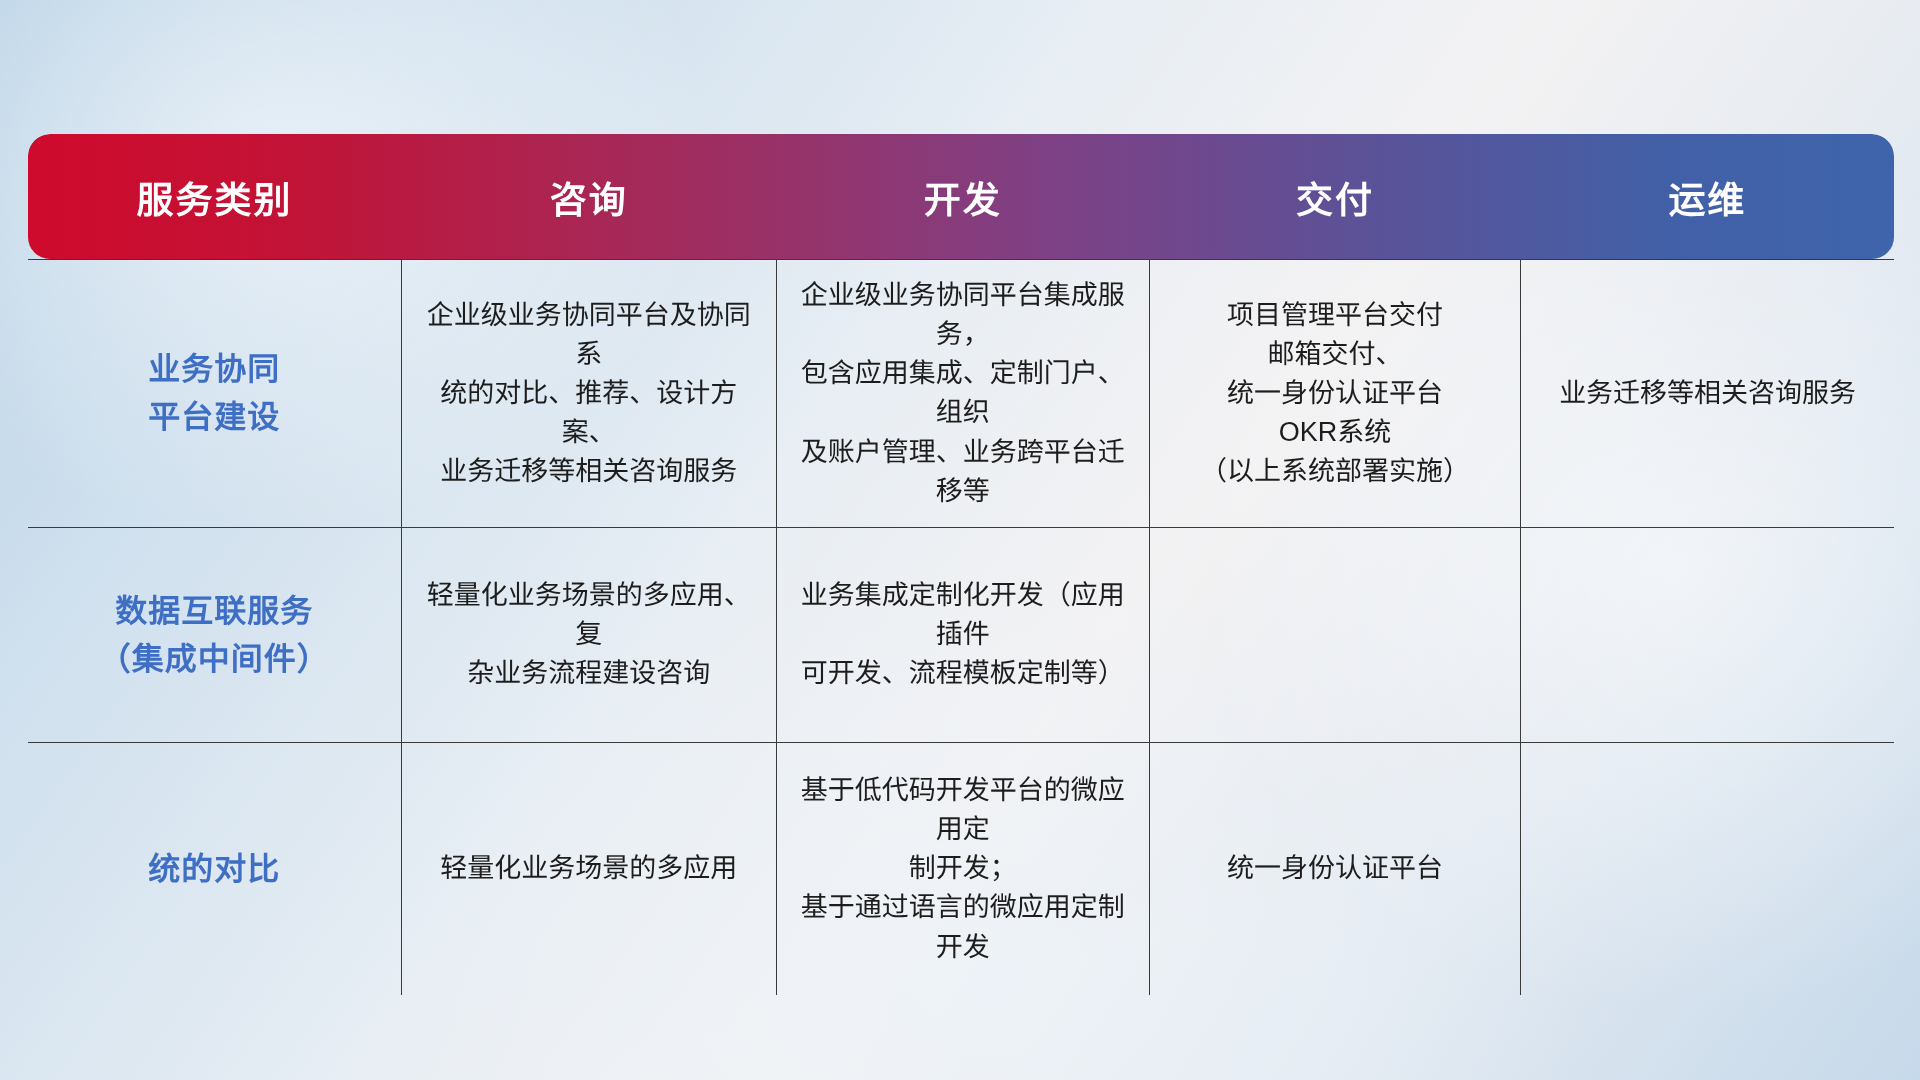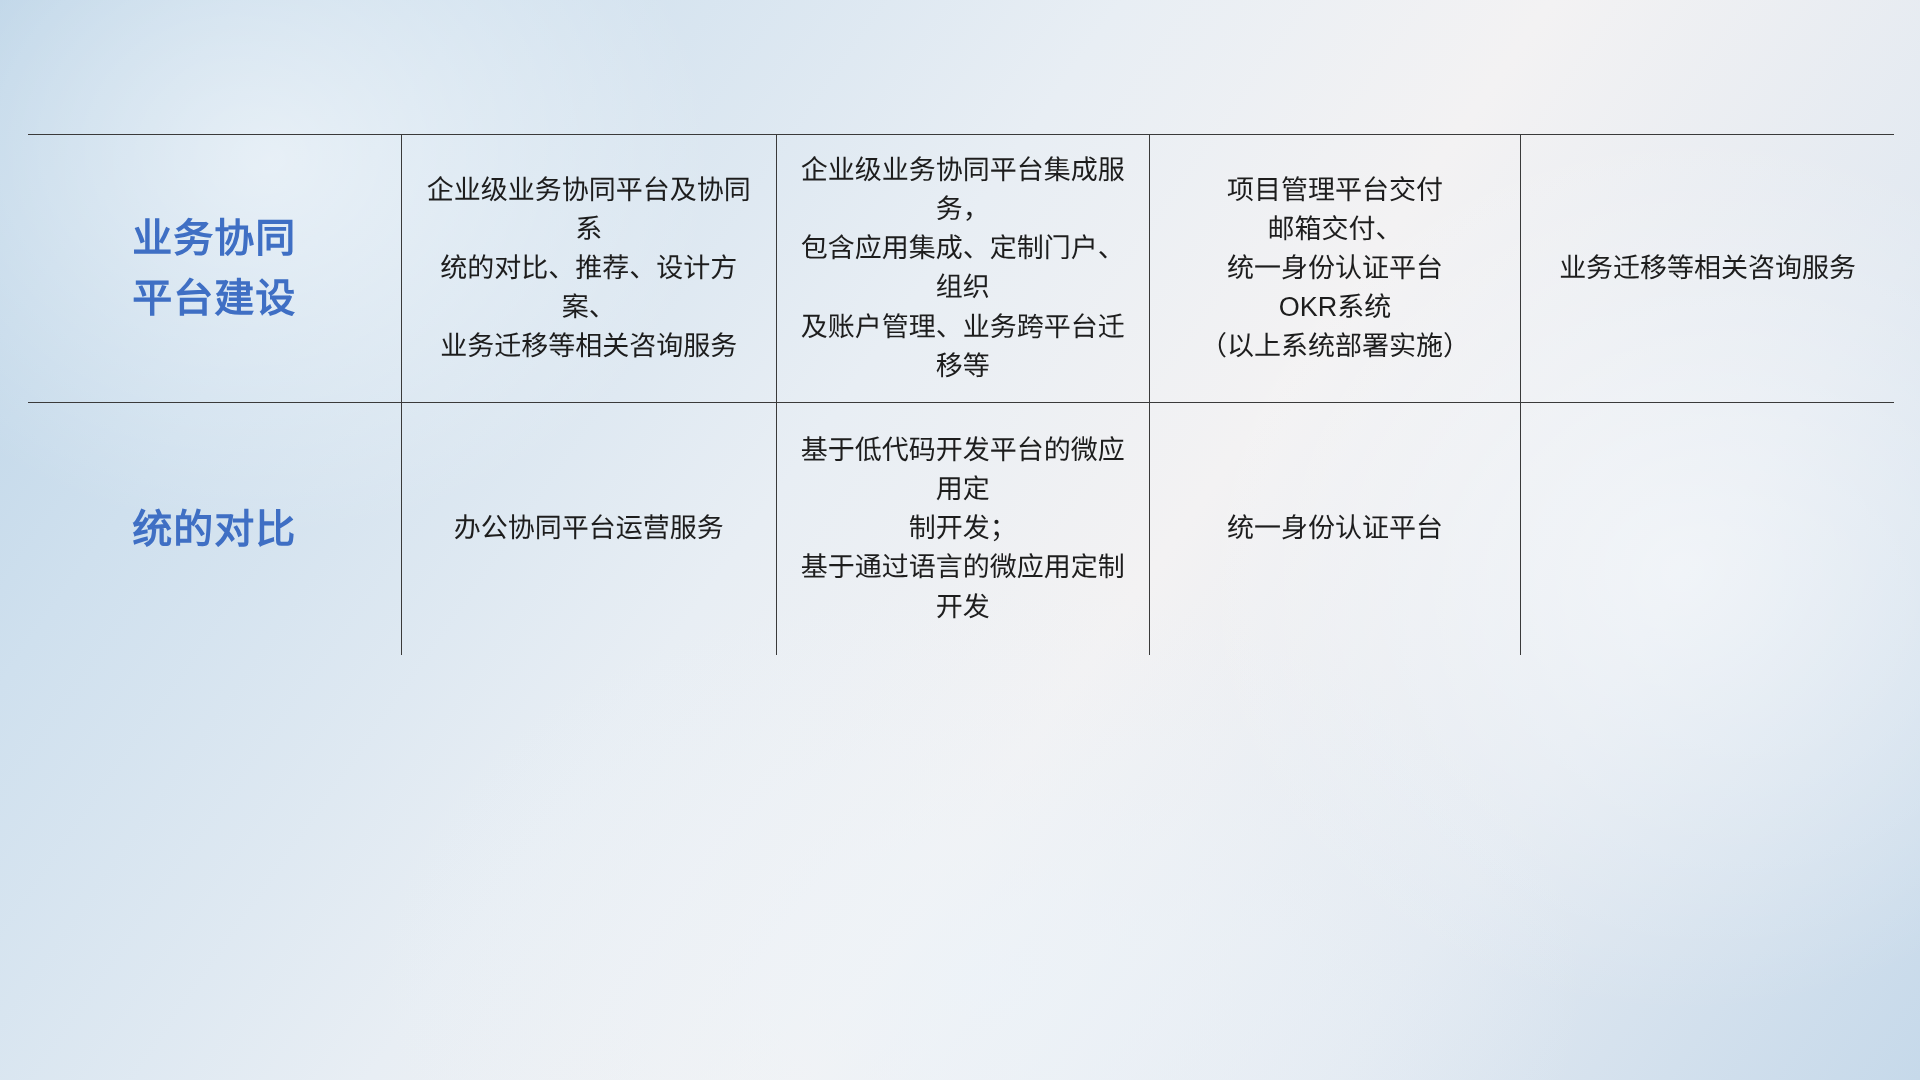--- a/index.html
+++ b/index.html
@@ -85,21 +85,21 @@
     line-height: 1.45;
     color: #1d1d1d;
     padding: 16px 18px;
     background: transparent;
   }
   
   tbody tr td:first-child {
     border-left: none;
     color: #3f6fc4;
     font-weight: bold;
-    font-size: 40px;
+    font-size: 32px;
     letter-spacing: 1px;
     line-height: 1.5;
   }
   tbody tr td:last-child {
     border-right: none;
   }
   tbody tr:last-child td {
     border-bottom: none;
   }
 
@@ -117,20 +117,40 @@
   col.c5 { width: 20.0%; }
 </style>
 </head>
 <body>
 
 <div class="bg-bloom-a"></div>
 <div class="bg-bloom-b"></div>
 <div class="bg-bloom-c"></div>
 
 <div class="table-wrap">
+  <div class="head-rounder">
+    <table class="svc-table">
+      <colgroup>
+        <col class="c1">
+          <col class="c2">
+          <col class="c3">
+          <col class="c4">
+          <col class="c5">
+      </colgroup>
+      <thead>
+        <tr class="head-row">
+          <th>服务类别</th>
+          <th>咨询</th>
+          <th>开发</th>
+          <th>交付</th>
+          <th>运维</th>
+        </tr>
+      </thead>
+    </table>
+  </div>
 
   <table class="svc-table">
     <colgroup>
       <col class="c1">
         <col class="c2">
         <col class="c3">
         <col class="c4">
         <col class="c5">
     </colgroup>
     <tbody>
@@ -143,23 +163,33 @@
         <td class="body-cell">企业级业务协同平台集成服务，
 包含应用集成、定制门户、组织
 及账户管理、业务跨平台迁移等</td>
         <td class="body-cell">项目管理平台交付
 邮箱交付、
 统一身份认证平台
 OKR系统
 （以上系统部署实施）</td>
         <td class="body-cell">业务迁移等相关咨询服务</td>
       </tr>
+      <tr class="row-2">
+        <td class="cat-cell">数据互联服务
+（集成中间件）</td>
+        <td class="body-cell">轻量化业务场景的多应用、复
+杂业务流程建设咨询</td>
+        <td class="body-cell">业务集成定制化开发（应用插件
+可开发、流程模板定制等）</td>
+        <td class="body-cell"></td>
+        <td class="body-cell"></td>
+      </tr>
       <tr class="row-3">
         <td class="cat-cell">统的对比</td>
-        <td class="body-cell">办公协同平台运营服务</td>
+        <td class="body-cell">轻量化业务场景的多应用</td>
         <td class="body-cell">基于低代码开发平台的微应用定
 制开发；
 基于通过语言的微应用定制开发</td>
         <td class="body-cell">统一身份认证平台</td>
         <td class="body-cell"></td>
       </tr>
     </tbody>
   </table>
 </div>
 

